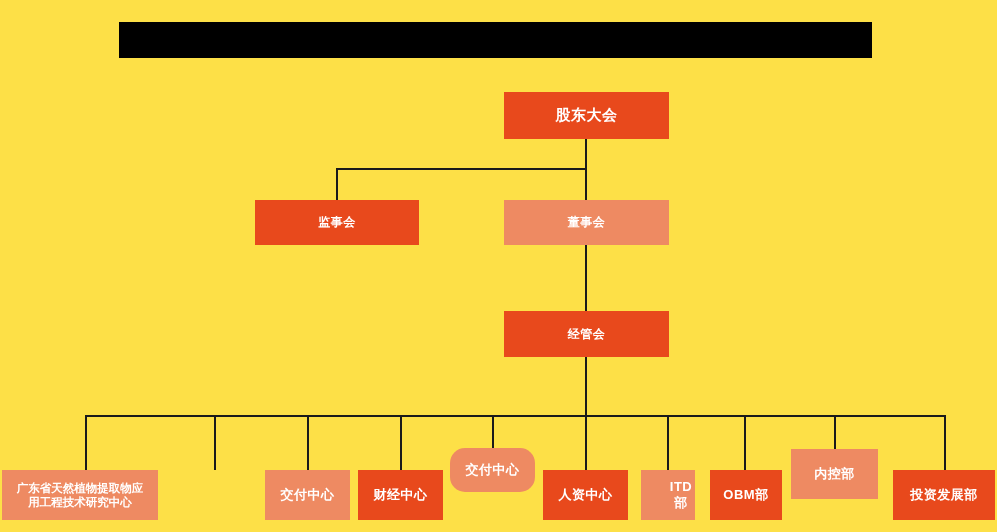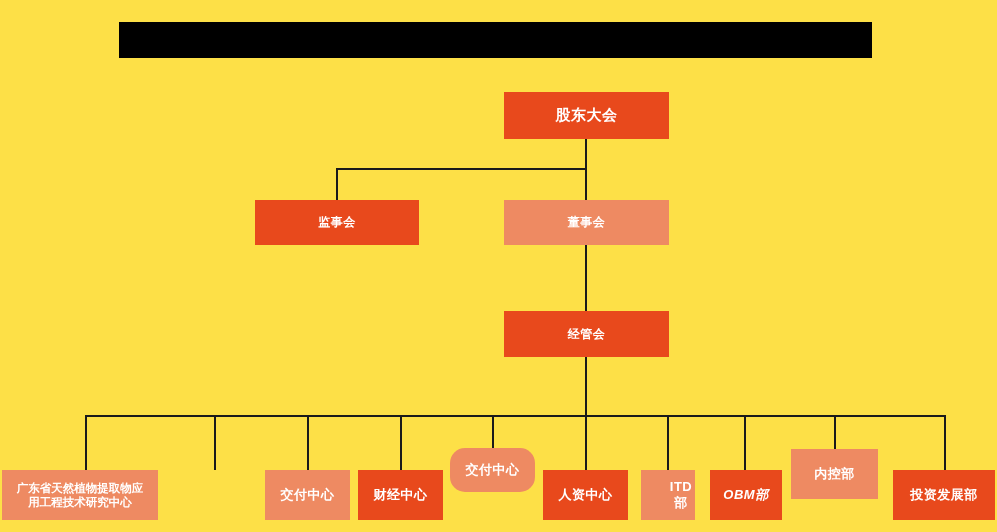--- a/index.html
+++ b/index.html
@@ -107,19 +107,19 @@
   <div class="node light t-sm" style="left:265px; top:470px; width:85px; height:50px;">交付中心</div>
 
   <div class="node dark t-sm" style="left:358px; top:470px; width:85px; height:50px;">财经中心</div>
 
   <div class="node light t-sm" style="left:450px; top:448px; width:85px; height:44px;border-radius:15px;">交付中心</div>
 
   <div class="node dark t-sm" style="left:543px; top:470px; width:85px; height:50px;">人资中心</div>
 
   <div class="node light t-sm" style="left:641px; top:470px; width:54px; height:50px;padding-left:26px;">ITD部</div>
 
-  <div class="node dark t-sm" style="left:710px; top:470px; width:72px; height:50px;font-style:italic;">OBM部</div>
+  <div class="node dark t-sm" style="left:710px; top:470px; width:72px; height:50px;">OBM部</div>
 
   <div class="node light t-sm" style="left:791px; top:449px; width:87px; height:50px;">内控部</div>
 
   <div class="node dark t-sm" style="left:893px; top:470px; width:102px; height:50px;">投资发展部</div>
 
 </div>
 
 </body></html>

